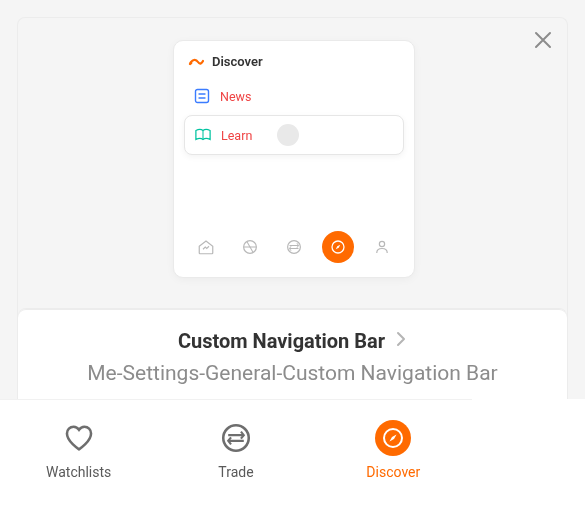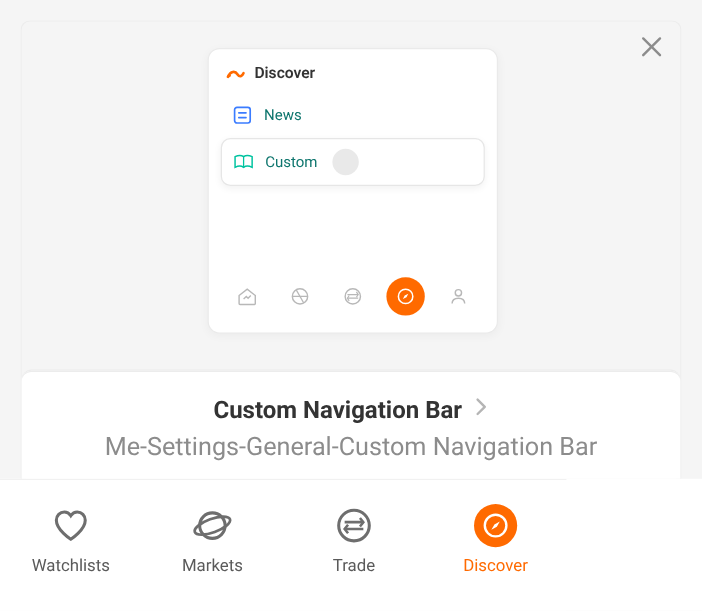--- a/index.html
+++ b/index.html
@@ -9,21 +9,21 @@
   .top-border{position:absolute;left:17px;top:17px;right:17px;bottom:0;border:1px solid #ececec;border-bottom:none;border-radius:8px 8px 0 0;background:#f5f5f5;}
 
   .close-btn{position:absolute;top:28px;right:32px;font-size:26px;color:#8c8c8c;line-height:1;cursor:pointer;}
 
   .phone{position:absolute;left:173px;top:40px;width:240px;height:236px;background:#fff;border:1px solid #eaeaea;border-radius:10px;box-shadow:0 2px 8px rgba(0,0,0,0.04);}
   .phone-header{display:flex;align-items:center;padding:13px 14px 8px 14px;gap:8px;}
   .phone-title{font-size:13px;font-weight:600;color:#333;}
   .phone-logo svg{display:block;}
 
   .menu{padding:0 10px;}
-  .menu-item{display:flex;align-items:center;gap:10px;padding:11px 10px;border-radius:8px;font-size:12.5px;color:#0f766e;}
+  .menu-item{display:flex;align-items:center;gap:10px;padding:11px 10px;border-radius:8px;font-size:12.5px;color:#ef4444;}
   .menu-item.selected{background:#fff;border:1px solid #e6e6e6;box-shadow:0 2px 6px rgba(0,0,0,0.05);position:relative;}
   .knob{position:absolute;right:104px;top:50%;transform:translateY(-50%);width:22px;height:22px;border-radius:50%;background:#e9e9e9;}
   .menu-icon{width:16px;height:16px;display:flex;align-items:center;justify-content:center;}
   .menu-icon svg{display:block;}
 
   .mini-nav{position:absolute;left:0;right:0;bottom:14px;display:flex;justify-content:space-around;padding:0 10px;}
   .mini-nav-item{width:32px;height:32px;display:flex;align-items:center;justify-content:center;color:#b8b8b8;}
   .mini-nav-item.active{color:#fff;background:#ff6a00;border-radius:50%;}
   .mini-nav-item svg{display:block;}
 
@@ -74,21 +74,21 @@
         <span>News</span>
       </div>
 
       <div class="menu-item selected">
         <span class="menu-icon">
           <svg width="18" height="14" viewBox="0 0 18 14" fill="none">
             <path d="M1 2 C4 0.5 7 0.5 9 2 C11 0.5 14 0.5 17 2 V12 C14 10.5 11 10.5 9 12 C7 10.5 4 10.5 1 12 Z" stroke="#00c3a0" stroke-width="1.4" fill="none"></path>
             <line x1="9" y1="2" x2="9" y2="12" stroke="#00c3a0" stroke-width="1.2"></line>
           </svg>
         </span>
-        <span>Custom</span>
+        <span>Learn</span>
         <span class="knob"></span>
       </div>
     </div>
 
     <div class="mini-nav">
       <div class="mini-nav-item">
         <svg width="18" height="18" viewBox="0 0 24 24" fill="none">
           <path d="M3 11 L12 4 L21 11 V20 A1 1 0 0 1 20 21 H4 A1 1 0 0 1 3 20 Z" stroke="currentColor" stroke-width="1.6"></path>
           <path d="M8 15 L11 12 L13 14 L16 11" stroke="currentColor" stroke-width="1.5" fill="none"></path>
         </svg>
@@ -139,29 +139,20 @@
 <div class="main-nav">
   <div class="main-nav-item">
     <span class="icon">
       <svg width="34" height="34" viewBox="0 0 24 24" fill="none">
         <path d="M12 20 C12 20 3.5 14.5 3.5 8.8 C3.5 6 5.6 4 8.2 4 C10 4 11.2 5 12 6.2 C12.8 5 14 4 15.8 4 C18.4 4 20.5 6 20.5 8.8 C20.5 14.5 12 20 12 20 Z" stroke="#6e6e6e" stroke-width="1.8"></path>
       </svg>
     </span>
     <span>Watchlists</span>
   </div>
 
-  <div class="main-nav-item">
-    <span class="icon">
-      <svg width="34" height="34" viewBox="0 0 24 24" fill="none">
-        <circle cx="12" cy="12" r="7.5" stroke="#6e6e6e" stroke-width="1.8"></circle>
-        <ellipse cx="12" cy="12" rx="11" ry="4" transform="rotate(-20 12 12)" stroke="#6e6e6e" stroke-width="1.6" fill="none"></ellipse>
-      </svg>
-    </span>
-    <span>Markets</span>
-  </div>
 
   <div class="main-nav-item">
     <span class="icon">
       <svg width="34" height="34" viewBox="0 0 24 24" fill="none">
         <circle cx="12" cy="12" r="9" stroke="#6e6e6e" stroke-width="1.8"></circle>
         <path d="M6.5 10 H17.5 M6.5 14 H17.5" stroke="#6e6e6e" stroke-width="1.6"></path>
         <path d="M15.5 7.5 L17.5 10 L15.5 12.5" stroke="#6e6e6e" stroke-width="1.5" fill="none"></path>
         <path d="M8.5 11.5 L6.5 14 L8.5 16.5" stroke="#6e6e6e" stroke-width="1.5" fill="none"></path>
       </svg>
     </span>

